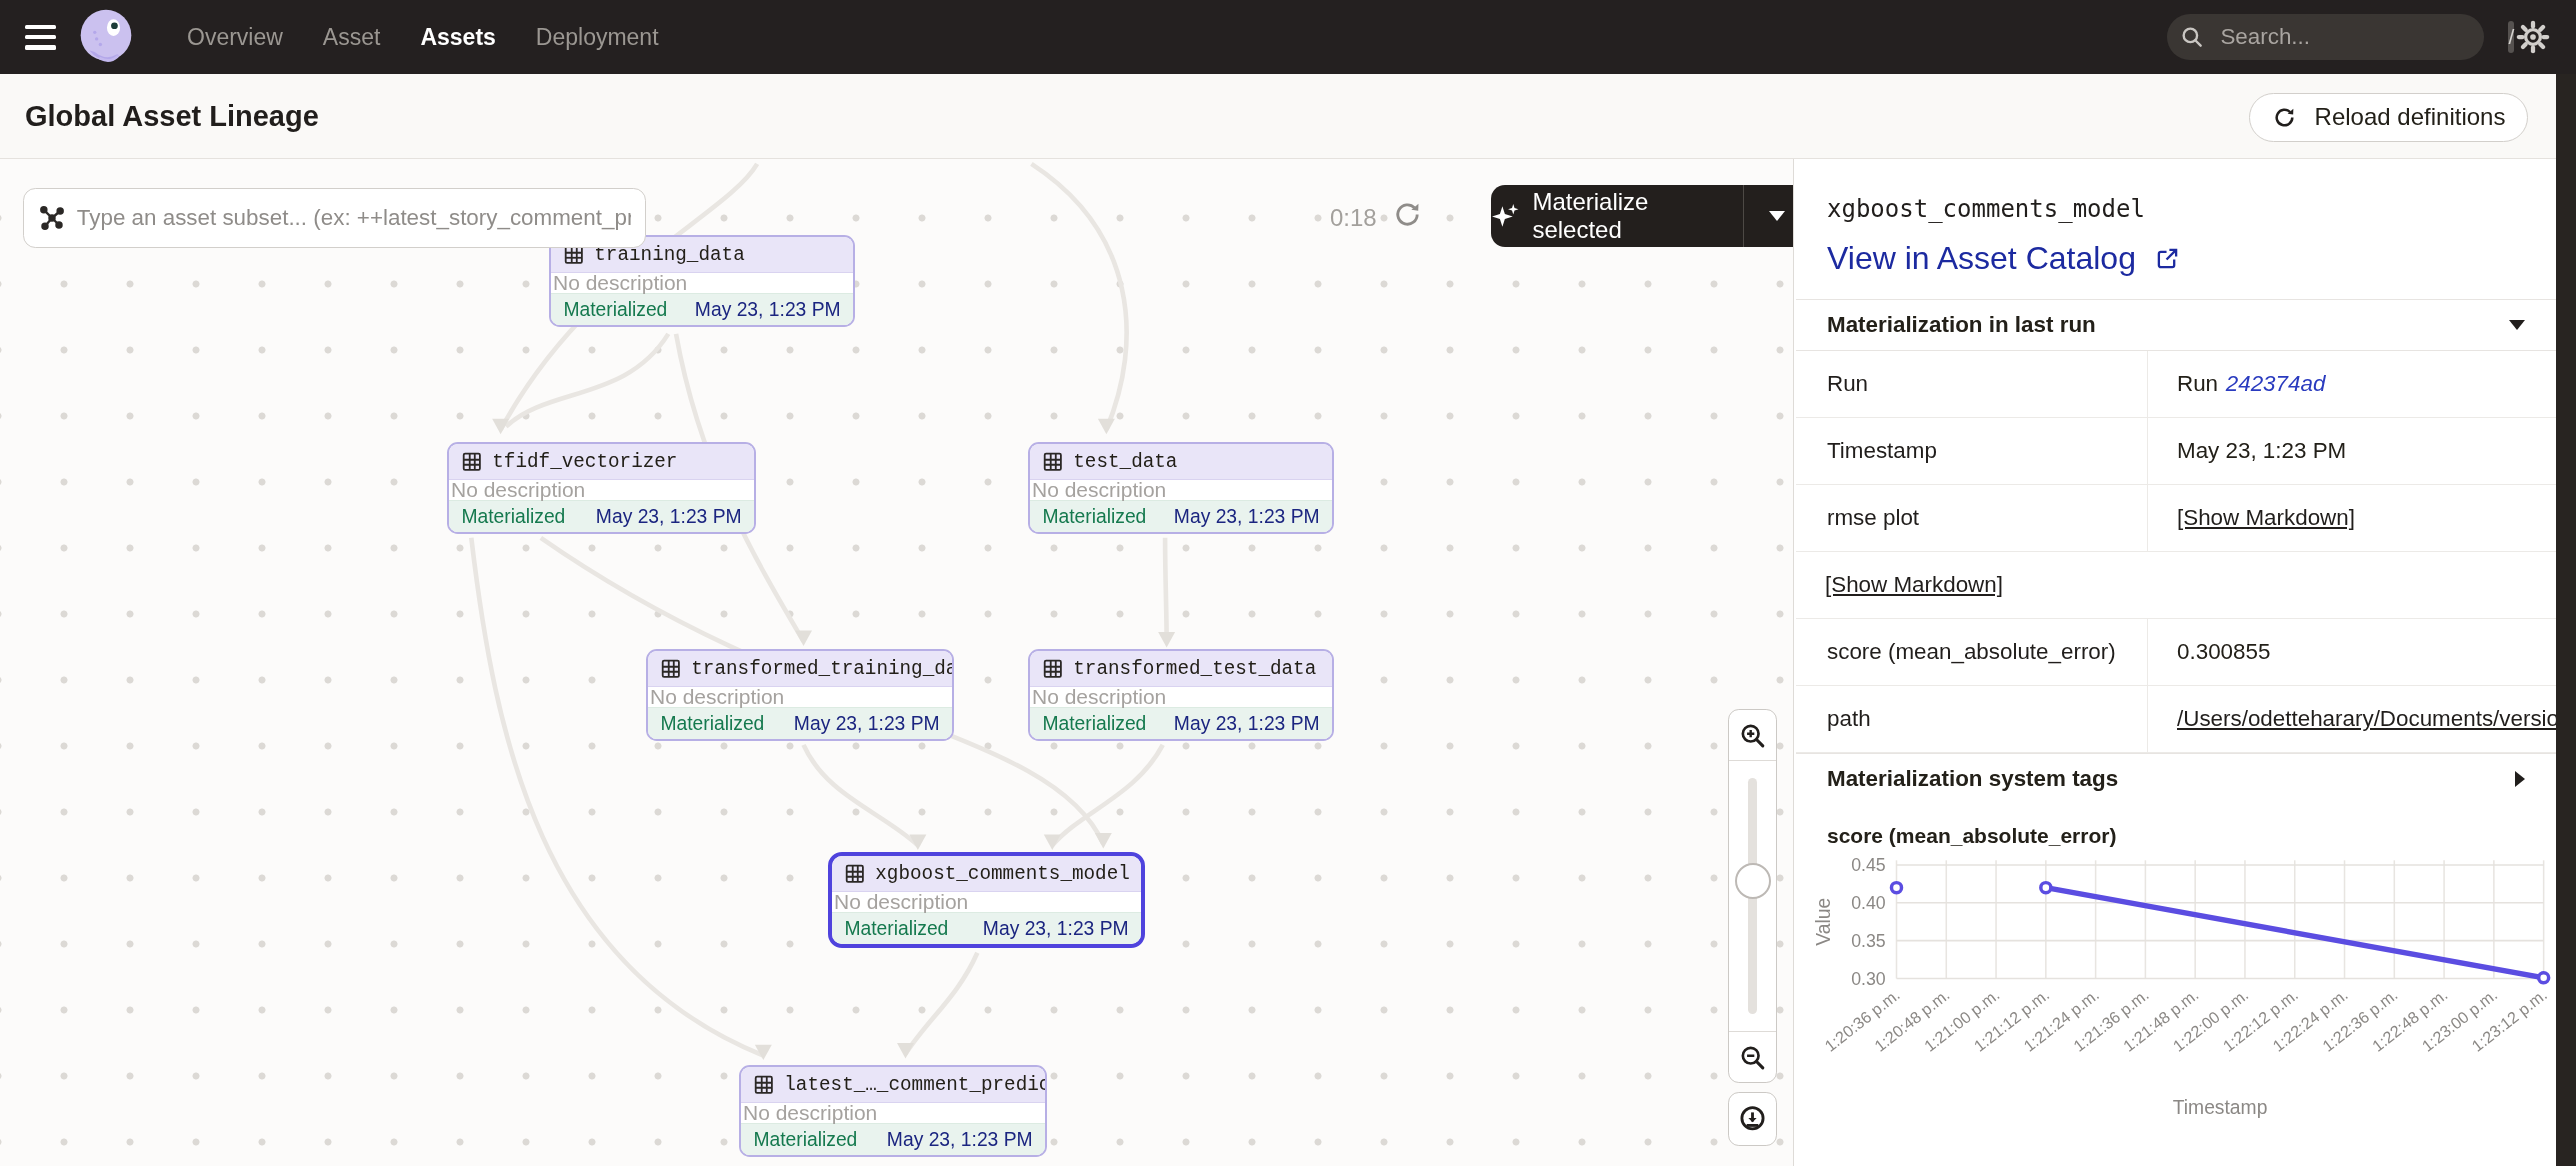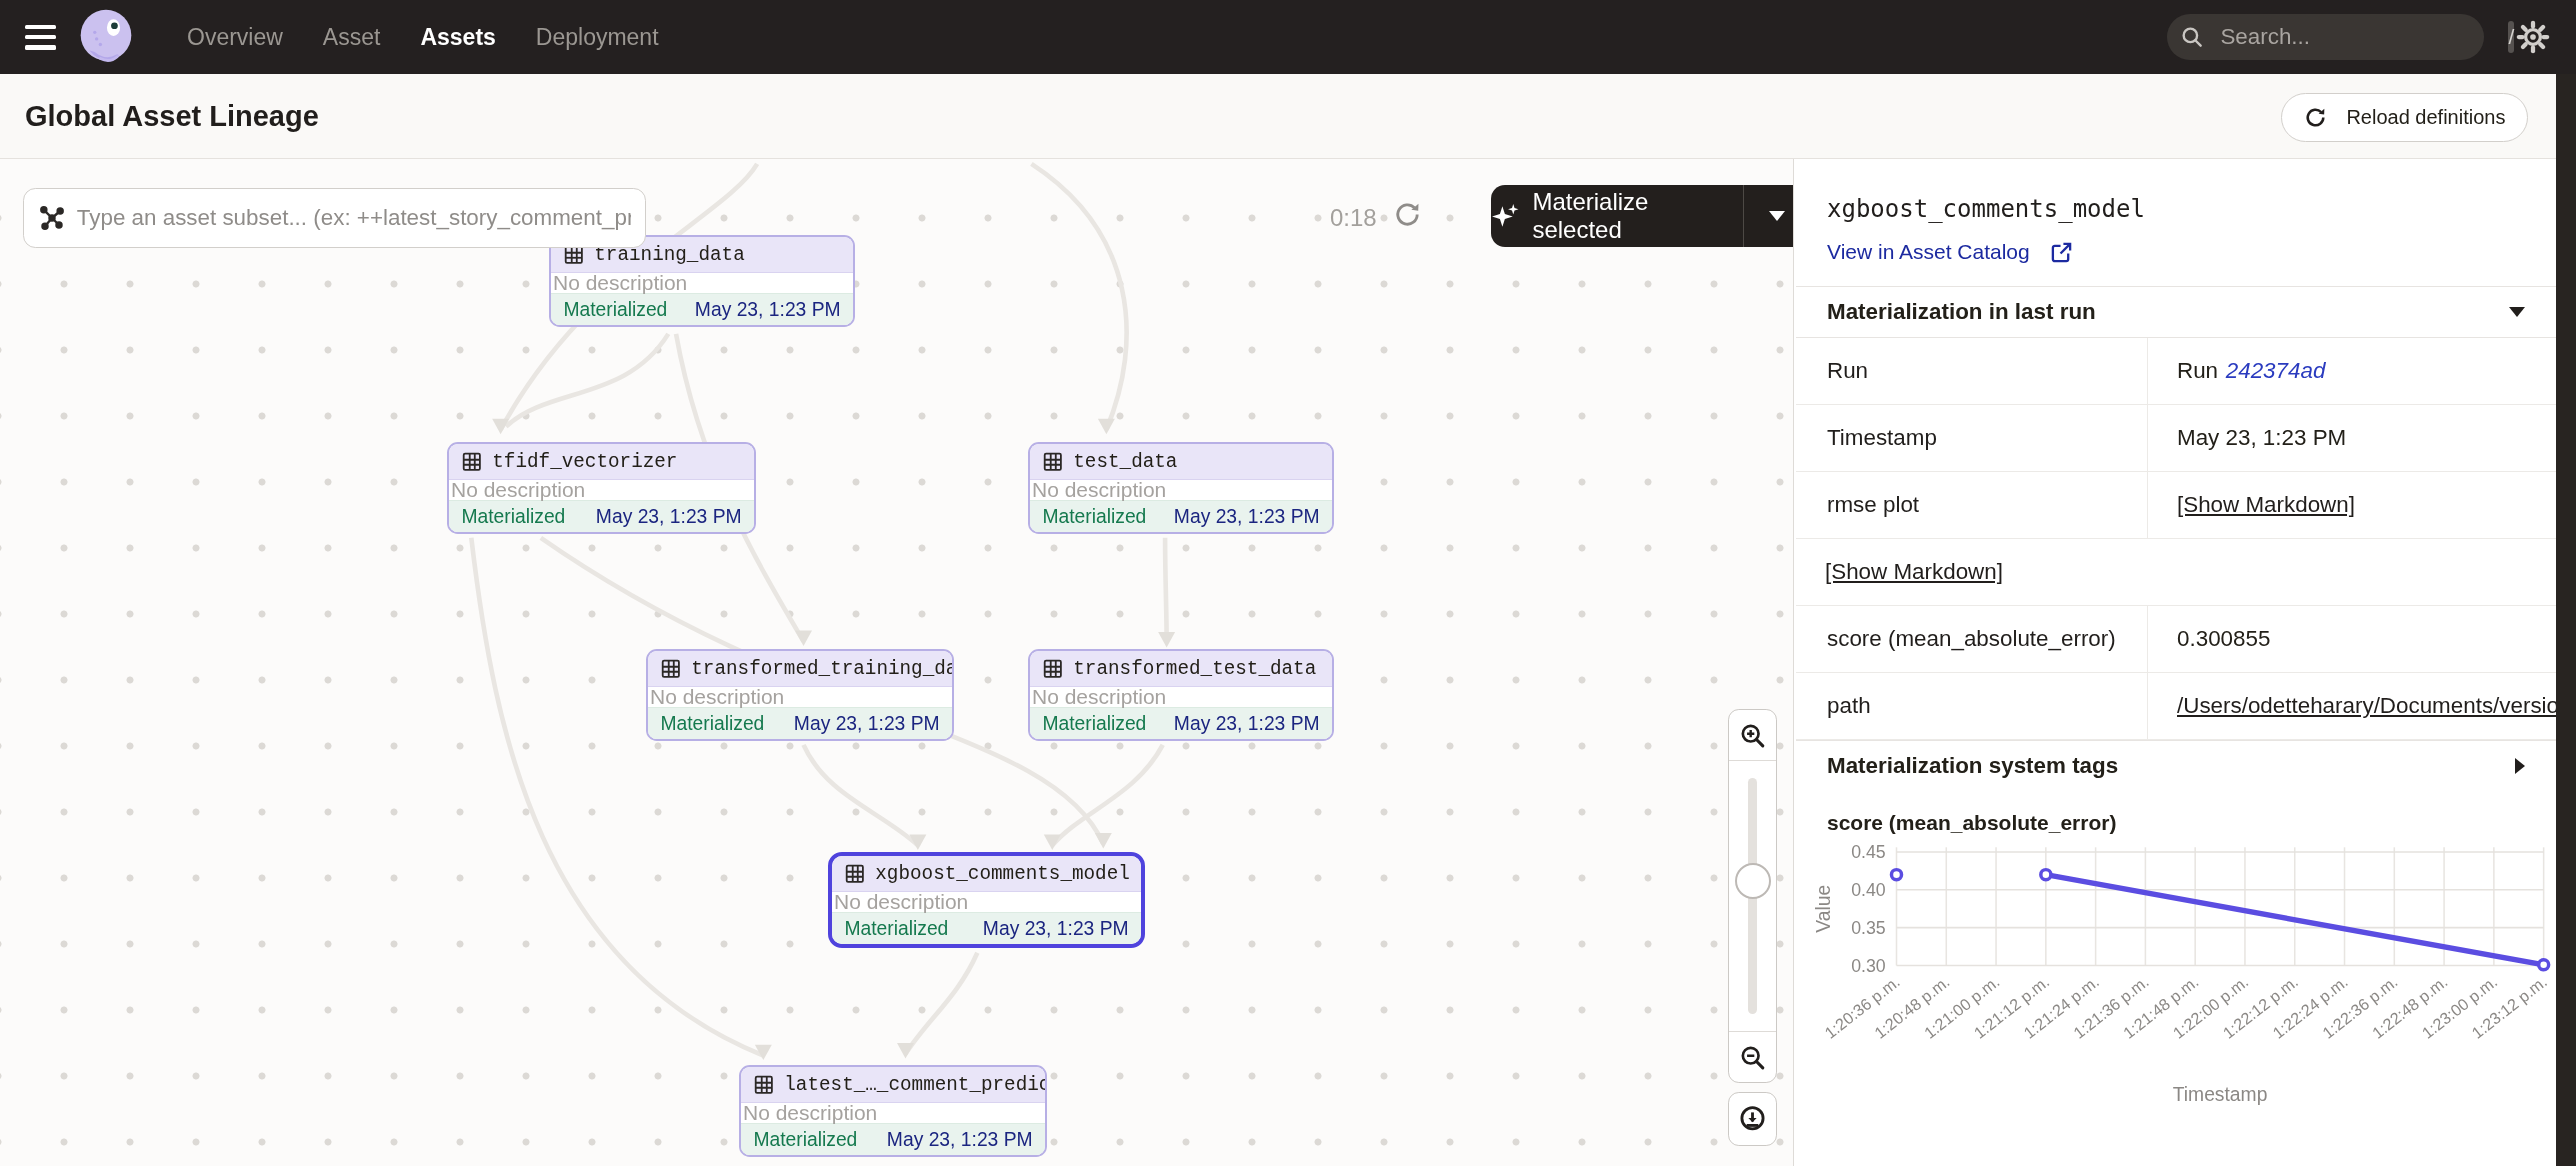--- a/index.html
+++ b/index.html
@@ -24,21 +24,21 @@
   .search-pill input::placeholder { color:#a9a5a1; }
   .slash-badge { width:36px; height:32px; background:#565250; border-radius:7px; color:#d6d3d0;
     font-size:21px; display:flex; align-items:center; justify-content:center; }
 
   
   .page-header { position:absolute; left:0; top:74px; width:2576px; height:85px; background:#faf9f7;
     border-bottom:1.5px solid #e5e2de; display:flex; align-items:center; }
   .page-title { font-size:29px; font-weight:bold; margin-left:25px; color:#211e1c; }
   .reload-btn { position:absolute; right:48px; top:18.5px; height:49px; padding:0 21.6px;
     background:#fff; border:1.5px solid #d2cfcb; border-radius:25px; display:flex; align-items:center;
-    gap:18px; font-size:20px; cursor:pointer; }
+    gap:18px; font-size:24px; cursor:pointer; }
 
   
   .graph-pane { position:absolute; left:0; top:159px; width:1794px; height:1008px;
     background-color:#fcfbfa; border-right:1.5px solid #dedbd7; overflow:hidden;
     background-image:radial-gradient(circle,#dcd9d5 3.1px, transparent 3.9px);
     background-size:66px 66px; background-position:31px 26px; }
   .edges { position:absolute; left:0; top:0; z-index:1; }
 
   .filter-row { position:absolute; left:0; top:0; width:100%; z-index:3; }
   .filter-input { position:absolute; left:23px; top:29px; width:623px; height:60px; background:#fff;
@@ -85,21 +85,21 @@
   .slider-handle { position:absolute; left:50%; top:102px; width:36px; height:36px; margin-left:-18px;
     background:#fff; border:2.3px solid #bdb9b5; border-radius:50%; cursor:grab; }
   .dl-box { margin-top:9.3px; height:54px; background:#fff; border:1.5px solid #ccc9c5; border-radius:10.8px;
     display:flex; align-items:center; justify-content:center; cursor:pointer; }
 
   
   .side-panel { position:absolute; left:1796px; top:159px; width:760px; height:1008px; background:#fff;
     overflow:hidden; }
   .sp-head { padding:36px 31px 21.6px 31px; }
   .sp-title { font-family:"DejaVu Sans Mono", monospace; font-size:24px; color:#211e1c; }
-  .sp-link { margin-top:17px; display:flex; align-items:center; gap:20px; font-size:21px;
+  .sp-link { margin-top:17px; display:flex; align-items:center; gap:20px; font-size:32px;
     color:#1c2aa0; cursor:pointer; }
   .sp-section { height:51px; border-top:1.5px solid #e7e4e1; display:flex; align-items:center;
     justify-content:space-between; padding:0 31px; font-size:22.4px; font-weight:bold; cursor:pointer; }
   .sp-table { border-top:1.5px solid #e7e4e1; }
   .sp-row { display:flex; height:67px; border-bottom:1.5px solid #eceae7; }
   .sp-key { width:352px; padding-left:31px; display:flex; align-items:center; font-size:22.4px;
     border-right:1.5px solid #eceae7; color:#211e1c; }
   .sp-val { flex:1; padding-left:29px; padding-right:4.6px; display:flex; align-items:center;
     font-size:22.4px; overflow:hidden; white-space:nowrap; }
   .run-link { color:#2a3bbf; cursor:pointer; margin-left:7.7px;font-style:italic; }

